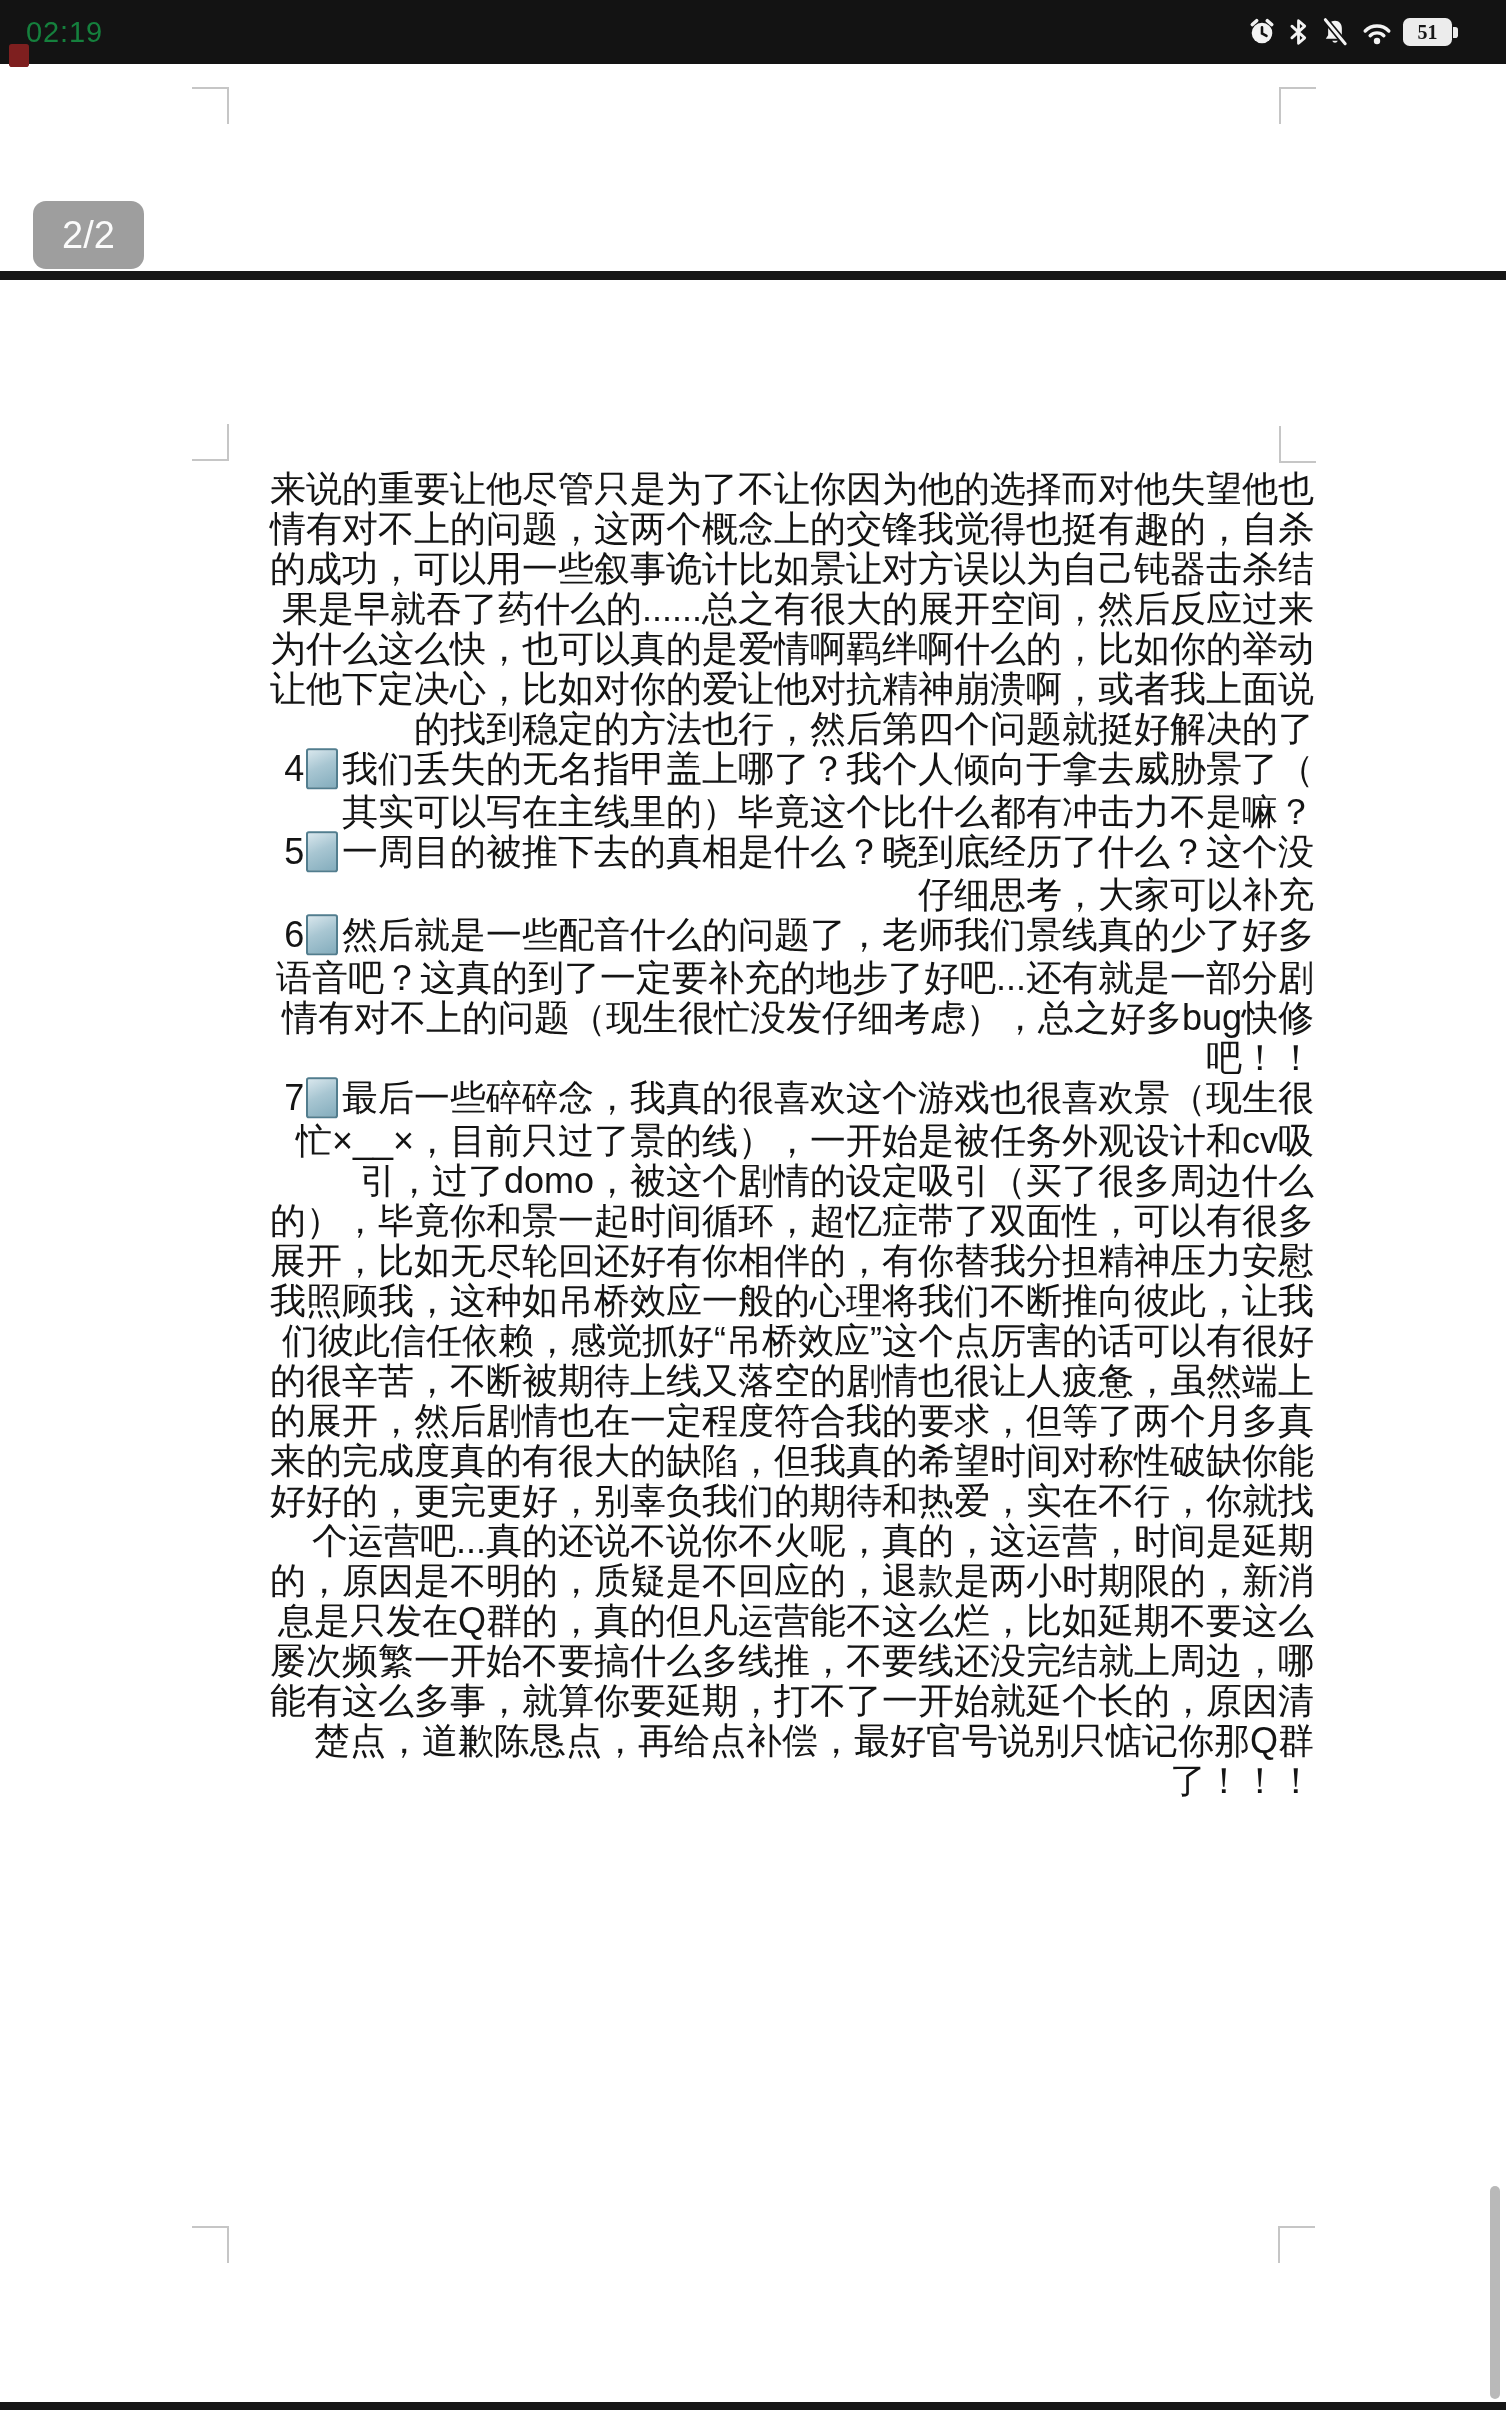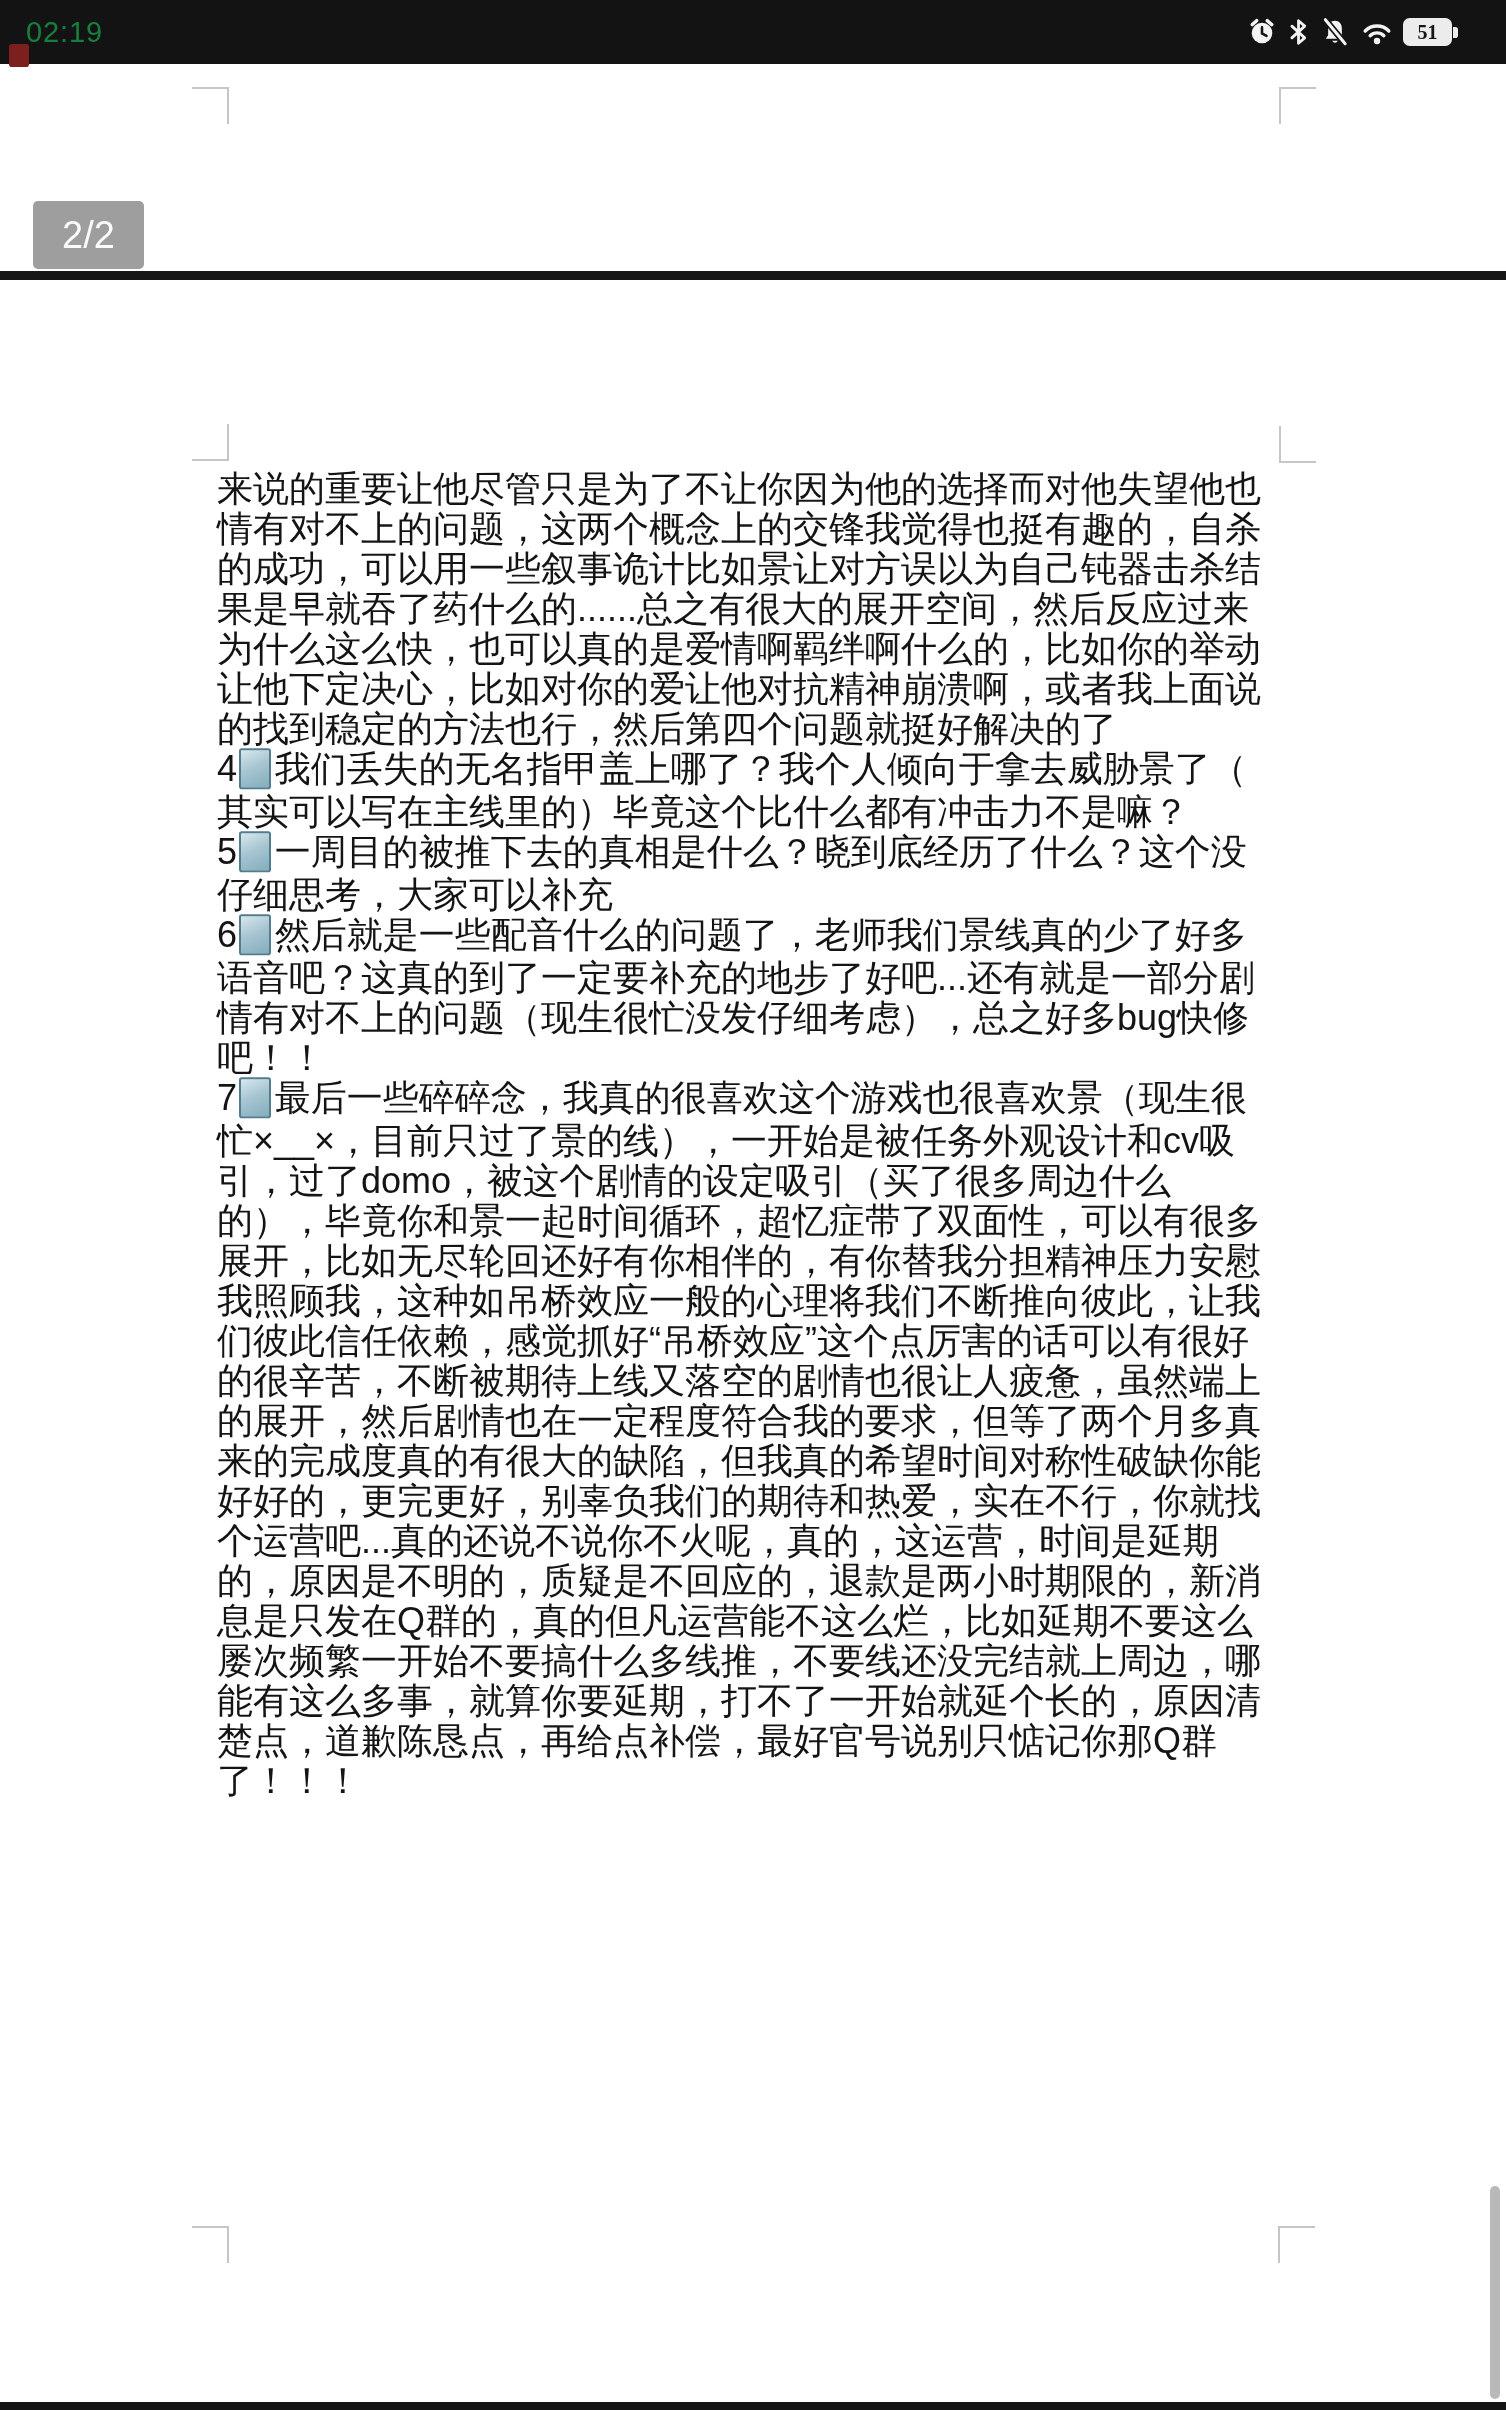--- a/index.html
+++ b/index.html
@@ -25,40 +25,40 @@
     content:"";position:absolute;right:-5.6px;top:8.5px;width:4.7px;height:11.3px;
     background:#ececec;border-radius:0 2.8px 2.8px 0;
   }
   .red-indicator{
     position:absolute;left:9.4px;top:44px;width:20px;height:22.6px;
     background:#7e1f1f;border-radius:2.8px;
   }
   
   .page-badge{
     position:absolute;left:33px;top:201px;width:111px;height:68px;
-    background:#9e9e9e;border-radius:5px;
+    background:#9e9e9e;border-radius:13px;
     display:flex;align-items:center;justify-content:center;
     color:#fbfbfb;font-size:38px;
   }
   .divider-top{position:absolute;left:0;top:271px;width:1507px;height:9.4px;background:#161616;}
   .divider-bottom{position:absolute;left:0;top:2401px;width:1507px;height:9.4px;background:#161616;}
   .scrollbar-thumb{
     position:absolute;left:1490px;top:2186px;width:10.4px;height:213px;
     background:#b9b9b9;border-radius:5.6px;
   }
   
   .mark{position:absolute;width:37px;height:37px;border:0 solid #c6c6c6;box-sizing:border-box;}
   .mark.tl{left:192px;top:87px;border-top-width:2.8px;border-right-width:2.8px;}
   .mark.tr{left:1279px;top:87px;border-top-width:2.8px;border-left-width:2.8px;}
   .mark.ml{left:192px;top:424px;border-bottom-width:2.8px;border-right-width:2.8px;}
   .mark.mr{left:1279px;top:426px;border-bottom-width:2.8px;border-left-width:2.8px;}
   .mark.bl{left:192px;top:2226px;border-top-width:2.8px;border-right-width:2.8px;}
   .mark.br{left:1278px;top:2226px;border-top-width:2.8px;border-left-width:2.8px;}
   
-  .doc-viewport{position:absolute;left:0;top:281px;width:1507px;height:2121px;background:#ffffff;}
+  .doc-viewport{position:absolute;left:0;top:281px;width:1507px;height:2121px;background:#ffffff;text-align:right;}
   .text-block{
     position:absolute;left:217px;top:188px;width:1097px;
     font-size:36px;line-height:40px;color:#141414;
   }
   .line{white-space:pre;}
   .blue-square{
     display:inline-block;width:32px;height:41px;box-sizing:border-box;
     margin:0 3.8px 0 1.9px;vertical-align:middle;transform:translateY(-2.8px);
     background:linear-gradient(155deg,#d9e7ed 0%,#a8c6d2 45%,#84adbd 100%);
     border:2.8px solid #527d8e;border-radius:2.8px;

